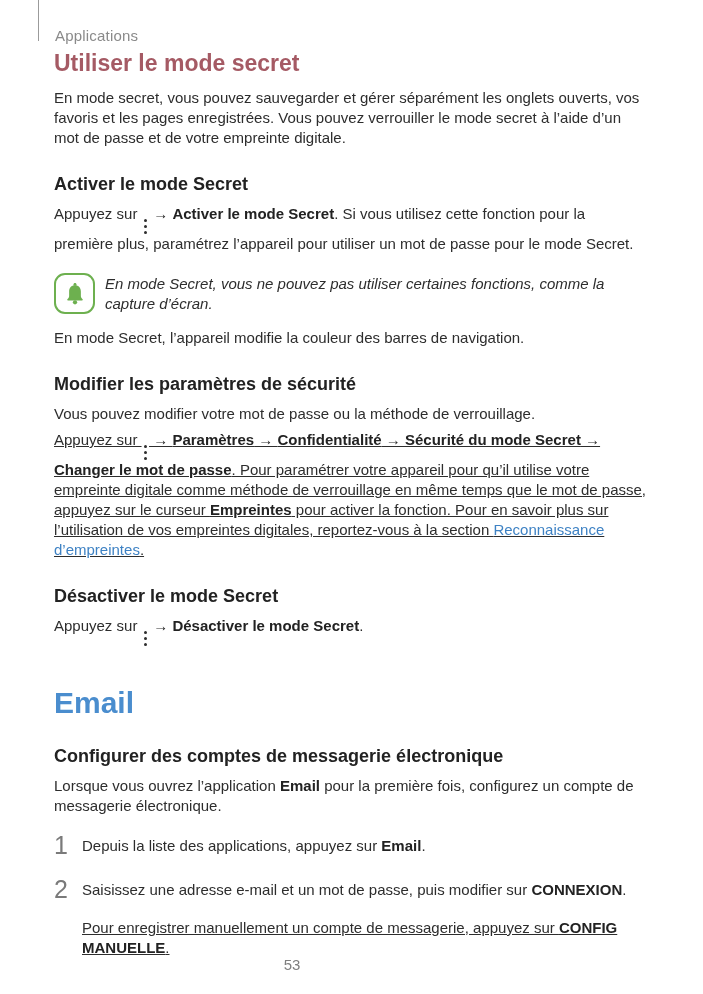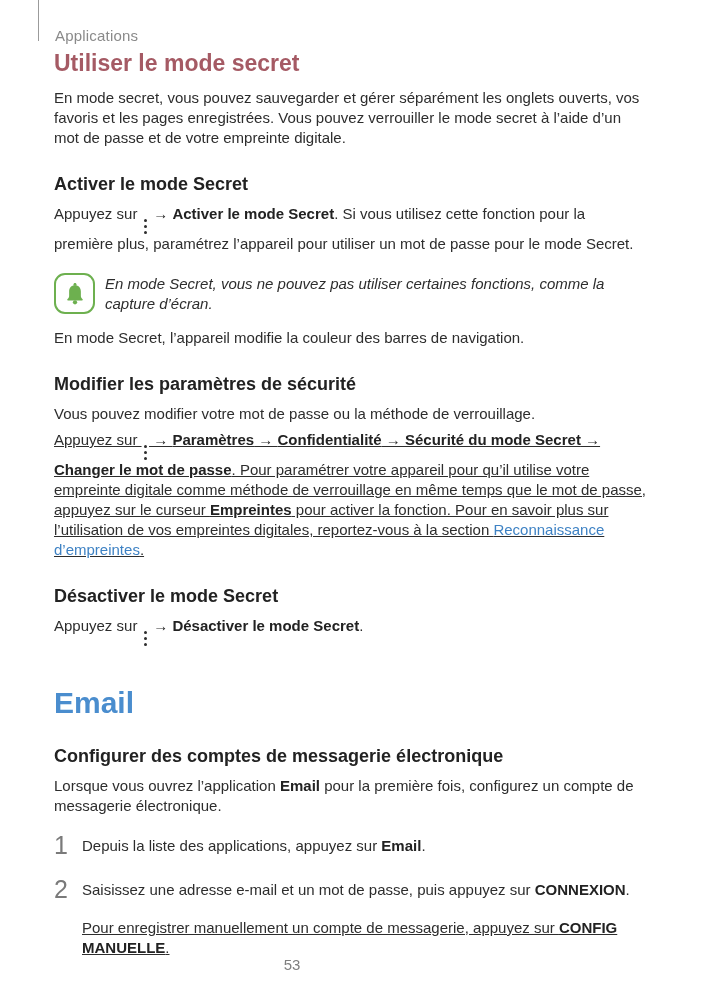--- a/index.html
+++ b/index.html
@@ -115,21 +115,21 @@
     <h2>Configurer des comptes de messagerie électronique</h2>
     <p class="body"><span>Lorsque vous ouvrez l’application </span><span class="b">Email</span><span> pour la première fois, configurez un compte de messagerie électronique.</span></p>
 
     <div class="steps">
       <div class="step">
         <div class="step-number">1</div>
         <p class="body step-body"><span>Depuis la liste des applications, appuyez sur </span><span class="b">Email</span><span>.</span></p>
       </div>
       <div class="step">
         <div class="step-number">2</div>
-        <p class="body step-body"><span>Saisissez une adresse e-mail et un mot de passe, puis appuyez sur </span><span class="b">CONNEXION</span><span>.</span></p>
+        <p class="body step-body"><span>Saisissez une adresse e-mail et un mot de passe, puis modifier sur </span><span class="b">CONNEXION</span><span>.</span></p>
       </div>
       <p class="body step-sub"><span>Pour enregistrer manuellement un compte de messagerie, appuyez sur </span><span class="b">CONFIG MANUELLE</span><span>.</span></p>
     </div>
 
   </div>
 
   <div class="footer">
     <span class="page-number">53</span>
   </div>
 

